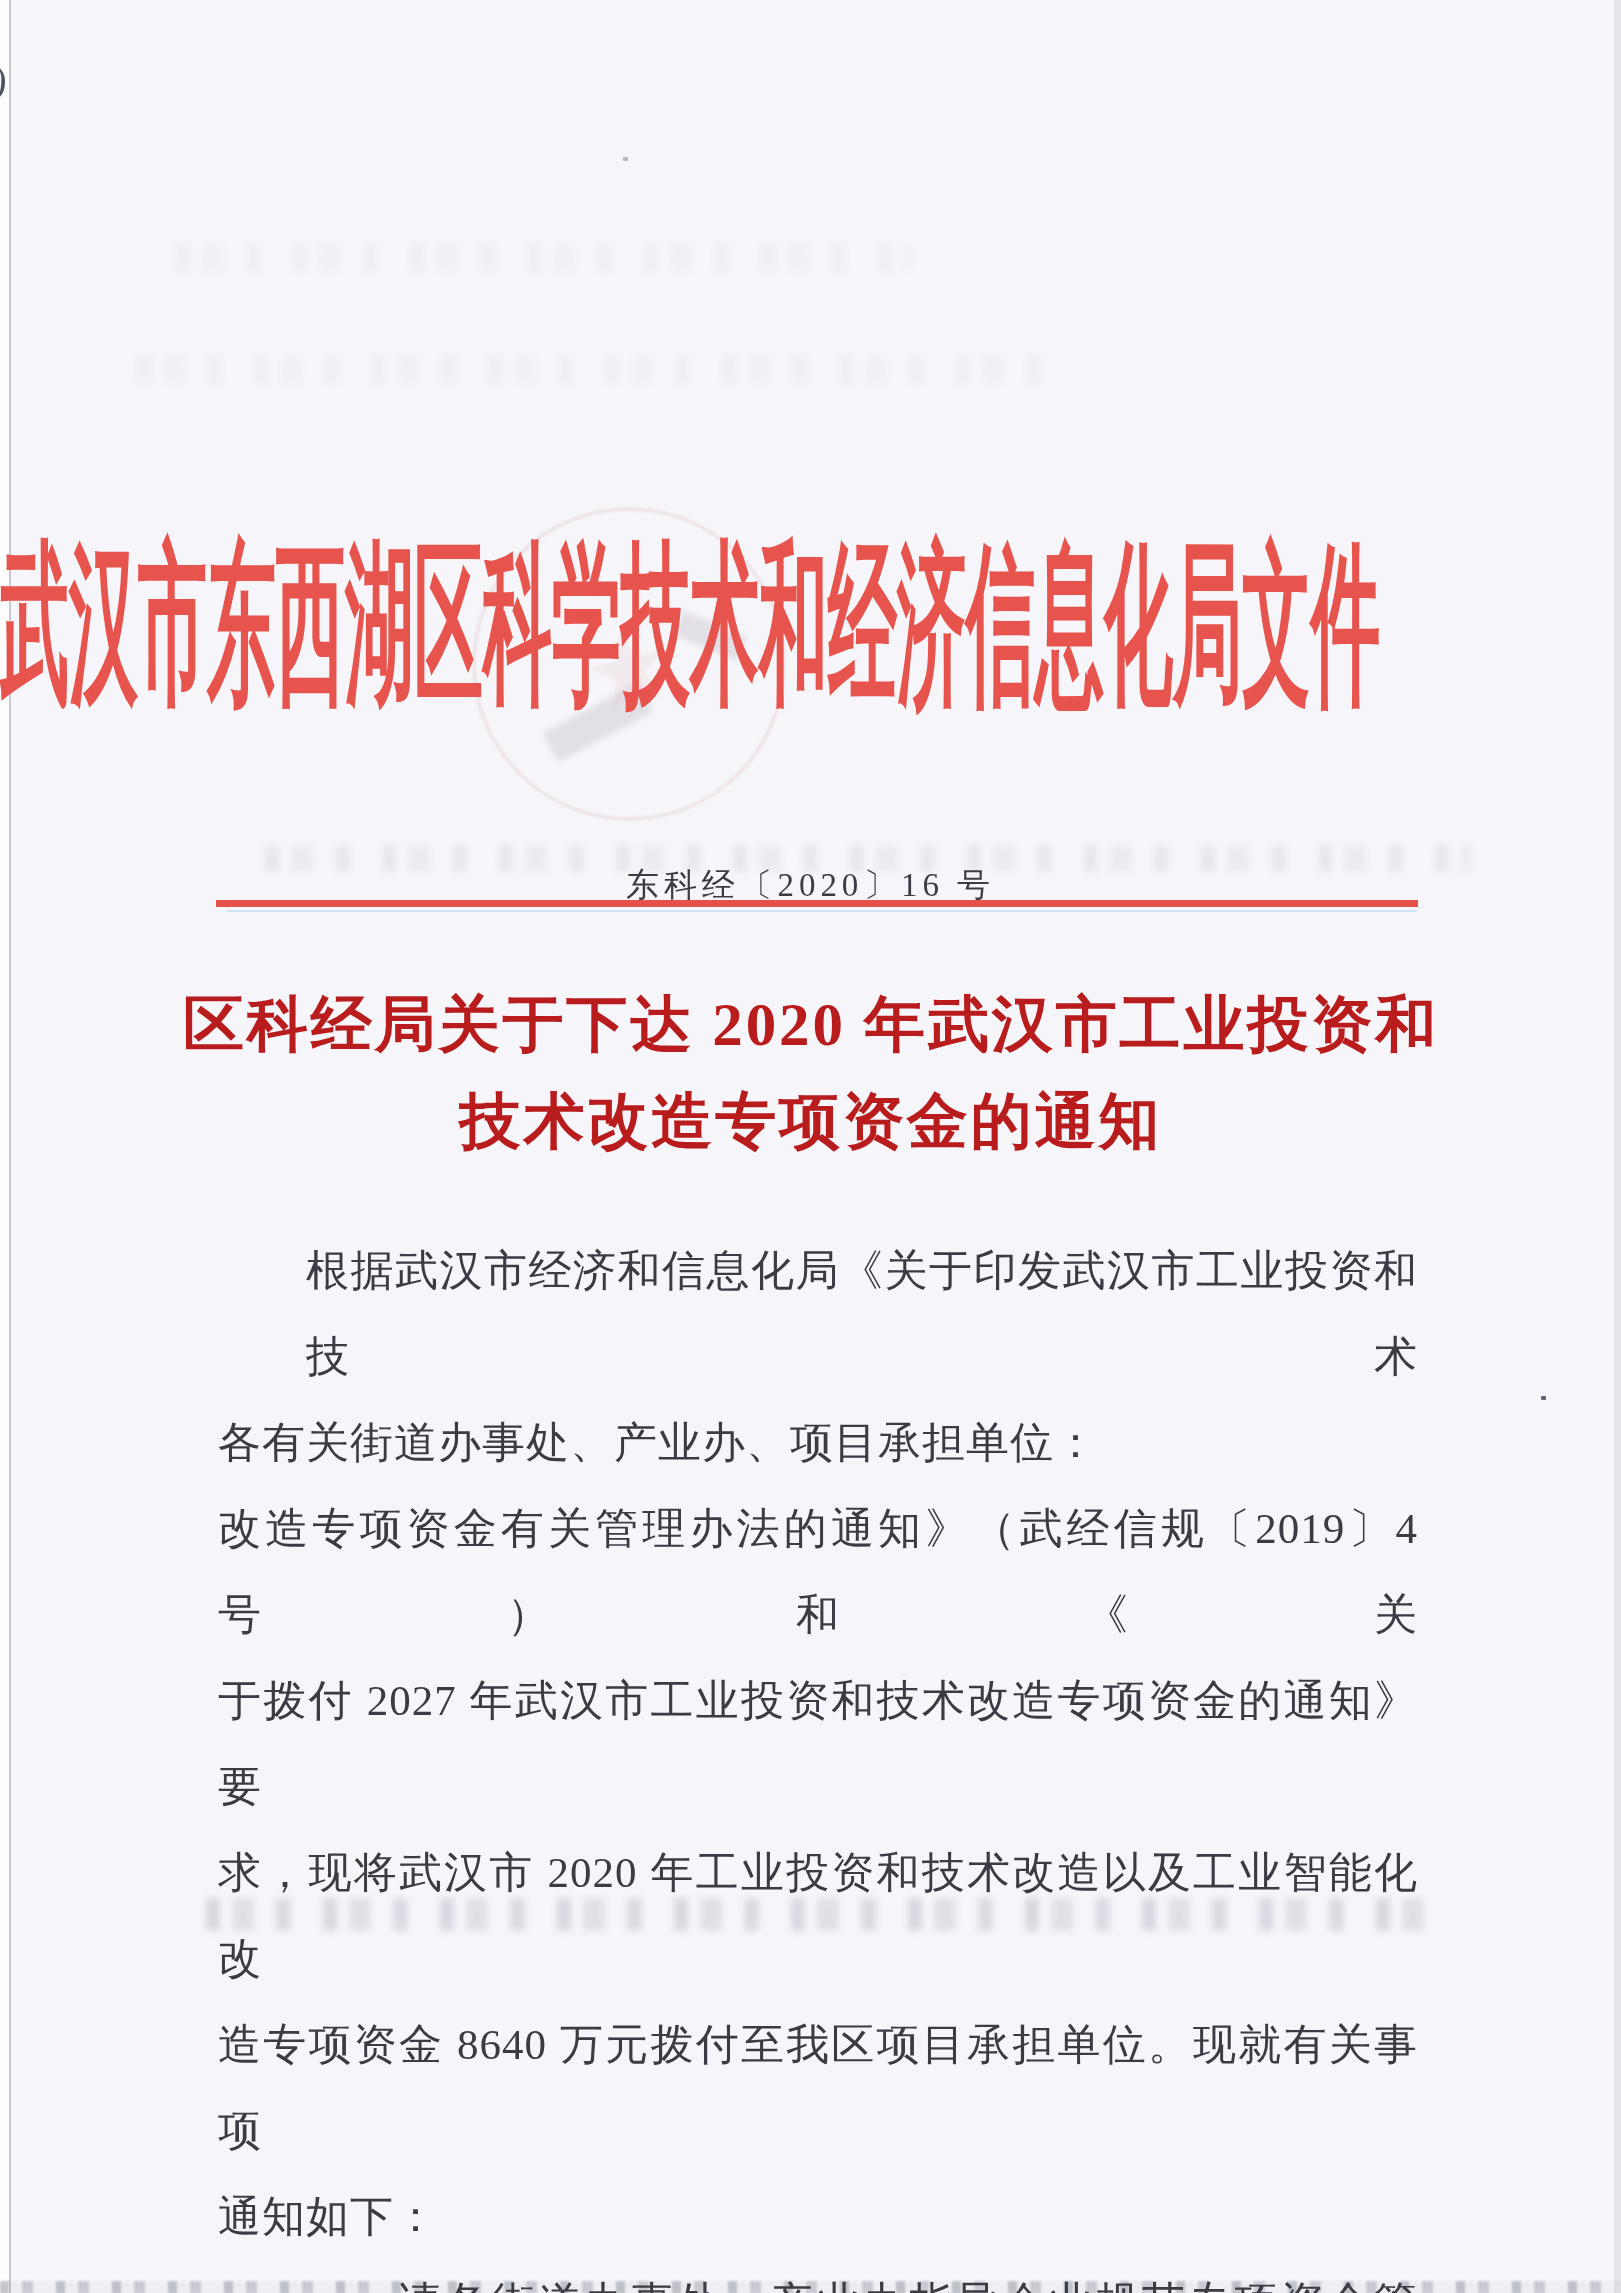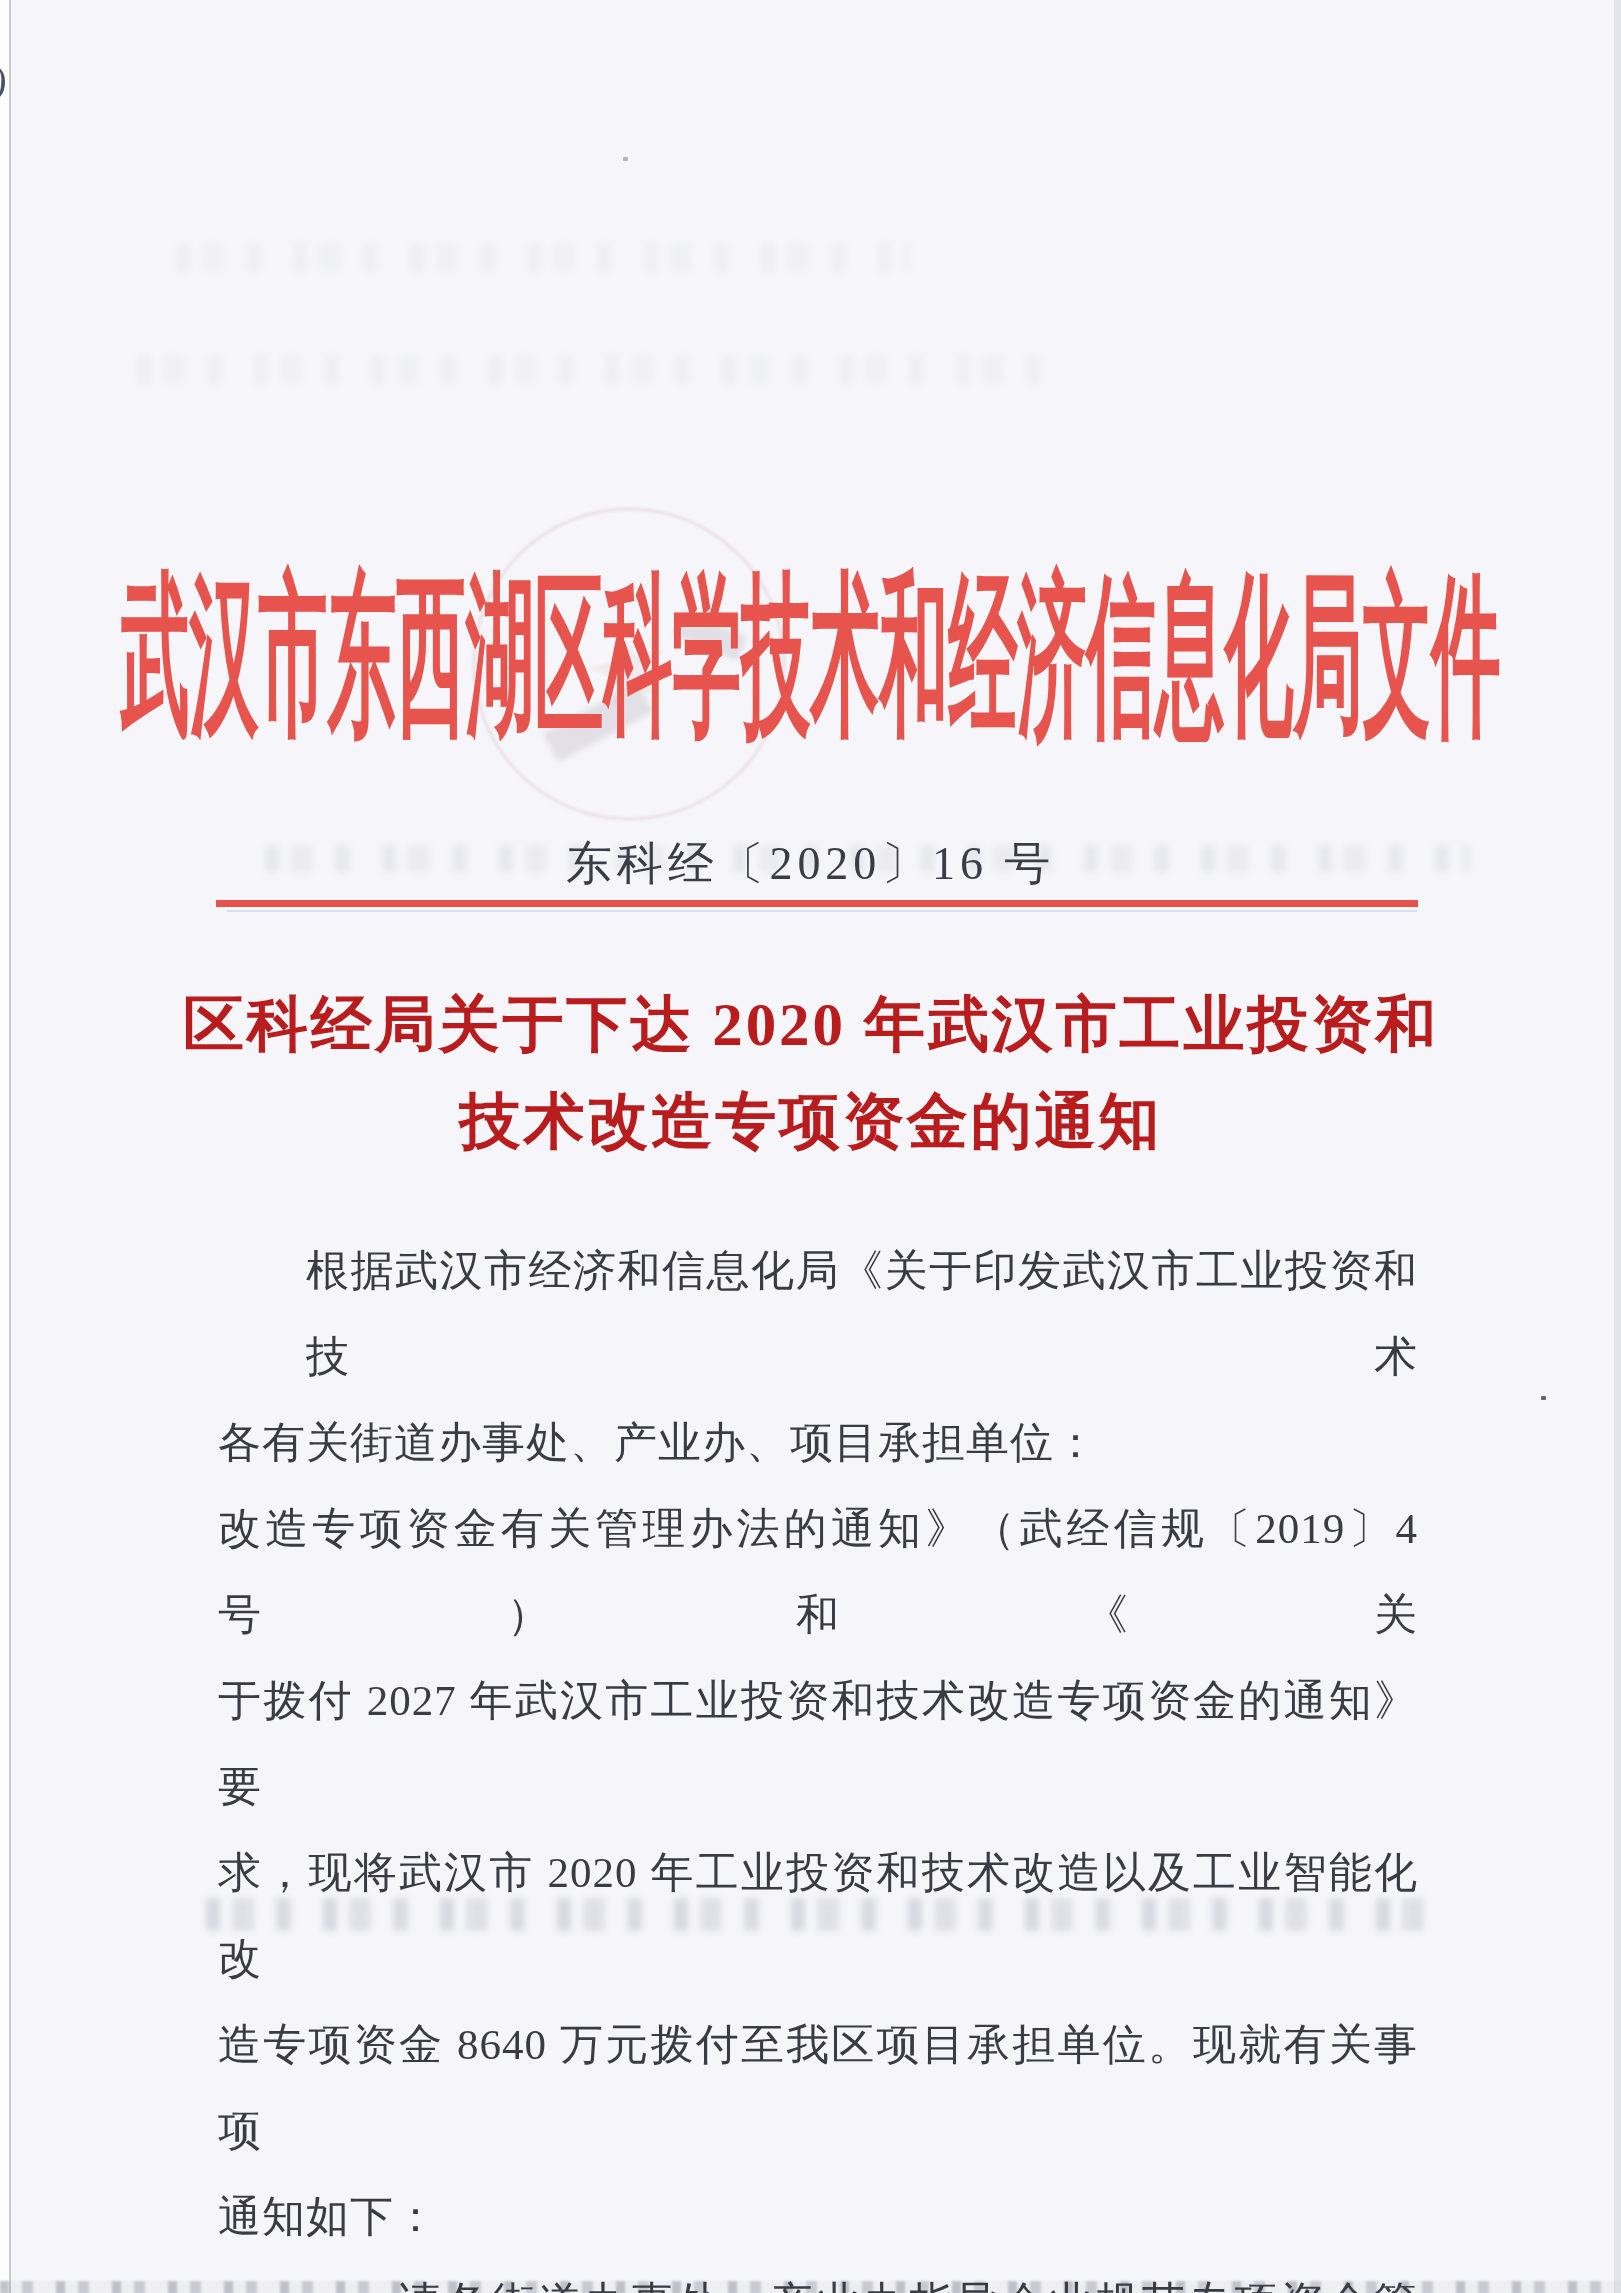--- a/index.html
+++ b/index.html
@@ -45,35 +45,35 @@
   .stamp-star{
     position:absolute;left:50%;top:52%;
     transform:translate(-50%,-50%) rotate(-14deg);
     font-size:102px;color:rgba(214,150,150,.12);line-height:1;
   }
   .stamp-smudge{position:absolute;background:rgba(140,130,140,.18);filter:blur(2.9px);}
   .sm-1{left:69px;top:196px;width:108px;height:33px;transform:rotate(-28deg);}
   .sm-2{left:201px;top:113px;width:69px;height:25.5px;transform:rotate(22deg);}
   
   .agency-banner{
-    position:absolute;left:0;top:560px;width:100%;height:194px;
-    display:flex;align-items:center;justify-content:center;
+    position:absolute;left:0;top:529px;width:100%;height:194px;
+    display:flex;align-items:center;
     z-index:2;
   }
   .agency-banner span{
     display:inline-block;
     font-size:69px;line-height:76px;font-weight:bold;
     letter-spacing:0;
     transform:scaleY(2.55);transform-origin:center;
     white-space:nowrap;
   }
   
   .doc-number{
-    position:absolute;left:0;top:836px;width:100%;
-    text-align:center;font-size:46px;line-height:55px;
+    position:absolute;left:0;top:858px;width:100%;
+    text-align:center;font-size:33px;line-height:55px;
     color:#3c3c46;letter-spacing:4.9px;z-index:2;
   }
   
   .red-rule{position:absolute;left:216px;top:900px;width:1202px;height:6.9px;z-index:2;}
   .blue-subrule{position:absolute;left:227px;top:910px;width:1190px;height:2px;background:rgba(165,205,235,.45);}
   
   .doc-title{
     position:absolute;left:118px;top:976px;width:1386px;
     text-align:center;font-weight:bold;
     font-size:61px;line-height:97px;letter-spacing:2.9px;

